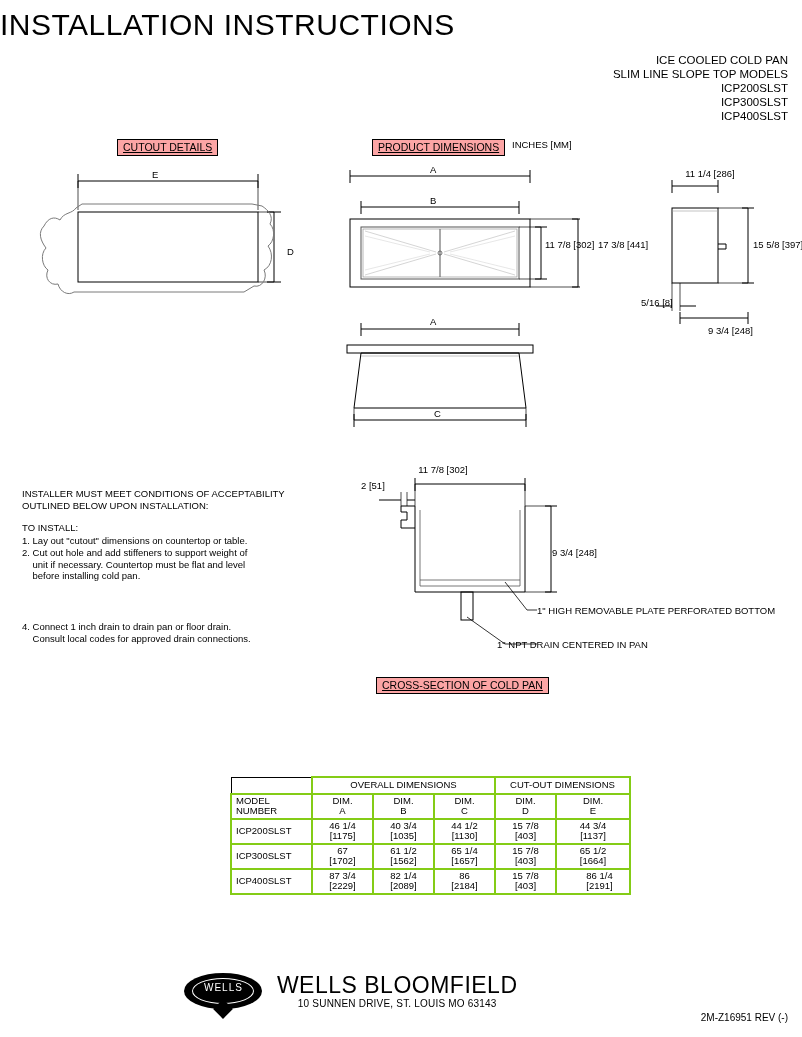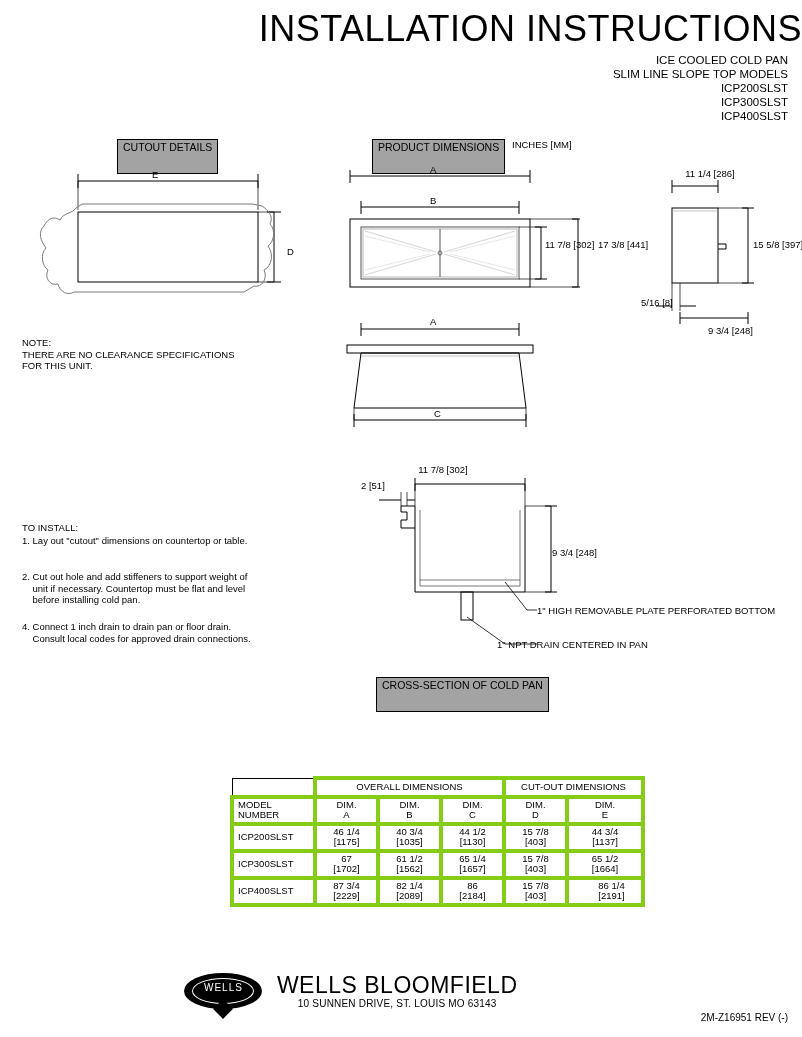--- a/index.html
+++ b/index.html
@@ -17,38 +17,39 @@
   }
   .page {
     position: absolute;
     left: 0; top: 0;
     width: 802px; height: 1037px;
   }
   .abs { position: absolute; }
 
   #main-title {
     left: 0; top: 8px; width: 802px;
-    text-align: right;
-    font-size: 36px;
+    text-align: left;
+    font-size: 30px;
     letter-spacing: 0.5px;
   }
 
   .model-header {
     right: 14px;
     text-align: right;
     font-size: 11.5px;
     line-height: 14px;
   }
 
   .boxed-label {
     border: 1px solid #000;
-    padding: 1px 5px 20px 5px;
+    padding: 1px 5px 2px 5px;
     font-size: 10.5px;
-    background: #a3a3a3;
+    background: #fca5a5;
     white-space: nowrap;
+    text-decoration: underline;
   }
 
   .dim-text {
     font-size: 9.5px;
     line-height: 11px;
     white-space: nowrap;
   }
   .dim-text.center { text-align: center; }
 
   .note-text {
@@ -59,21 +60,21 @@
 
   svg { display: block; overflow: visible; }
 
   
   #spec-table {
     left: 230px; top: 776px;
     border-collapse: collapse;
     font-size: 9.5px;
   }
   #spec-table td, #spec-table th {
-    border: 4px solid #84cc16;
+    border: 2px solid #84cc16;
     text-align: center;
     vertical-align: middle;
     font-weight: normal;
     padding: 1px 3px;
     line-height: 10.5px;
   }
   #spec-table .grp { font-size: 9.5px; padding: 2px 6px; }
   #spec-table .modelcol { text-align: left; padding-left: 4px; width: 72px; }
   #spec-table .dimcell { width: 53px; }
   #spec-table .hdr-model { text-align: left; padding-left: 4px; }
@@ -165,23 +166,20 @@
     <path d="M14,56 C18,48 24,46 30,50 C34,42 42,44 46,38 L52,34 L222,34 L232,36 C238,40 244,46 240,54 C246,60 244,72 238,76
              C244,84 242,96 234,100 C238,108 232,118 224,116 L214,122 L56,122 L44,122 C38,126 30,122 28,114
              C20,116 14,108 18,100 C12,96 10,84 16,78 C10,70 8,62 14,56 Z" fill="none" stroke="#7a7a7a" stroke-width="1"></path>
 
     <rect x="48" y="42" width="180" height="70" fill="none" stroke="#000" stroke-width="1"></rect>
   </svg>
 
   <div class="abs dim-text" style="left:152px; top:169px;">E</div>
   <div class="abs dim-text" style="left:287px; top:246px;">D</div>
 
-  <div class="abs note-text" style="left:22px; top:337px;">NOTE:
-THERE ARE NO CLEARANCE SPECIFICATIONS
-FOR THIS UNIT.</div>
 
   <div class="abs boxed-label" style="left:372px; top:139px;">PRODUCT DIMENSIONS</div>
   <div class="abs dim-text" style="left:512px; top:139px;">INCHES
 [MM]</div>
 
   <svg class="abs" style="left:330px; top:166px;" width="250" height="140">
 
     <line x1="20" y1="10" x2="200" y2="10" stroke="#000" stroke-width="1"></line>
     <line x1="20" y1="4" x2="20" y2="17" stroke="#000" stroke-width="1"></line>
     <line x1="200" y1="4" x2="200" y2="17" stroke="#000" stroke-width="1"></line>
@@ -280,23 +278,25 @@
 
   <div class="abs dim-text center" style="left:680px; top:168px; width:60px;">11 1/4
 [286]</div>
   <div class="abs dim-text" style="left:753px; top:239px;">15 5/8
 [397]</div>
   <div class="abs dim-text" style="left:641px; top:297px;">5/16
 [8]</div>
   <div class="abs dim-text" style="left:708px; top:325px;">9 3/4
 [248]</div>
 
+  <div class="abs note-text" style="left:22px; top:488px;">INSTALLER MUST MEET CONDITIONS OF ACCEPTABILITY
+OUTLINED BELOW UPON INSTALLATION:</div>
   <div class="abs note-text" style="left:22px; top:522px;">TO INSTALL:</div>
   <div class="abs note-text" style="left:22px; top:535px;">1. Lay out "cutout" dimensions on countertop or table.</div>
-  <div class="abs note-text" style="left:22px; top:547px;margin-top:24px;">2. Cut out hole and add stiffeners to support weight of
+  <div class="abs note-text" style="left:22px; top:547px;">2. Cut out hole and add stiffeners to support weight of
     unit if necessary. Countertop must be flat and level
     before installing cold pan.</div>
   <div class="abs note-text" style="left:22px; top:621px;">4. Connect 1 inch drain to drain pan or floor drain.
     Consult local codes for approved drain connections.</div>
 
   <svg class="abs" style="left:355px; top:462px;" width="260" height="210">
 
     <line x1="60" y1="22" x2="170" y2="22" stroke="#000" stroke-width="1"></line>
     <line x1="60" y1="16" x2="60" y2="29" stroke="#000" stroke-width="1"></line>
     <line x1="170" y1="16" x2="170" y2="29" stroke="#000" stroke-width="1"></line>

